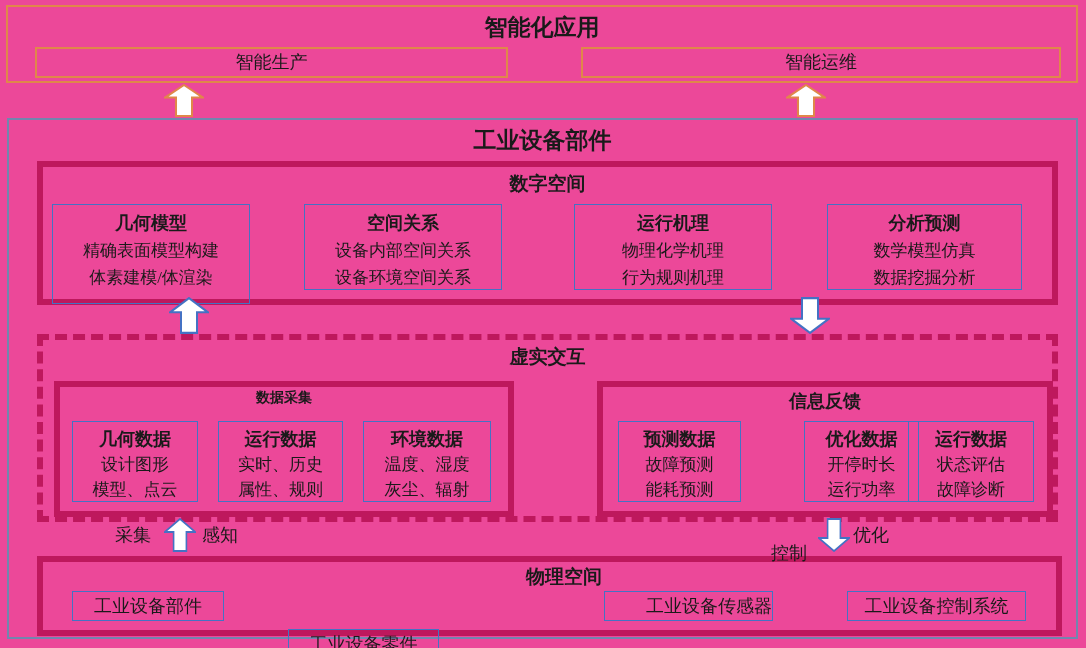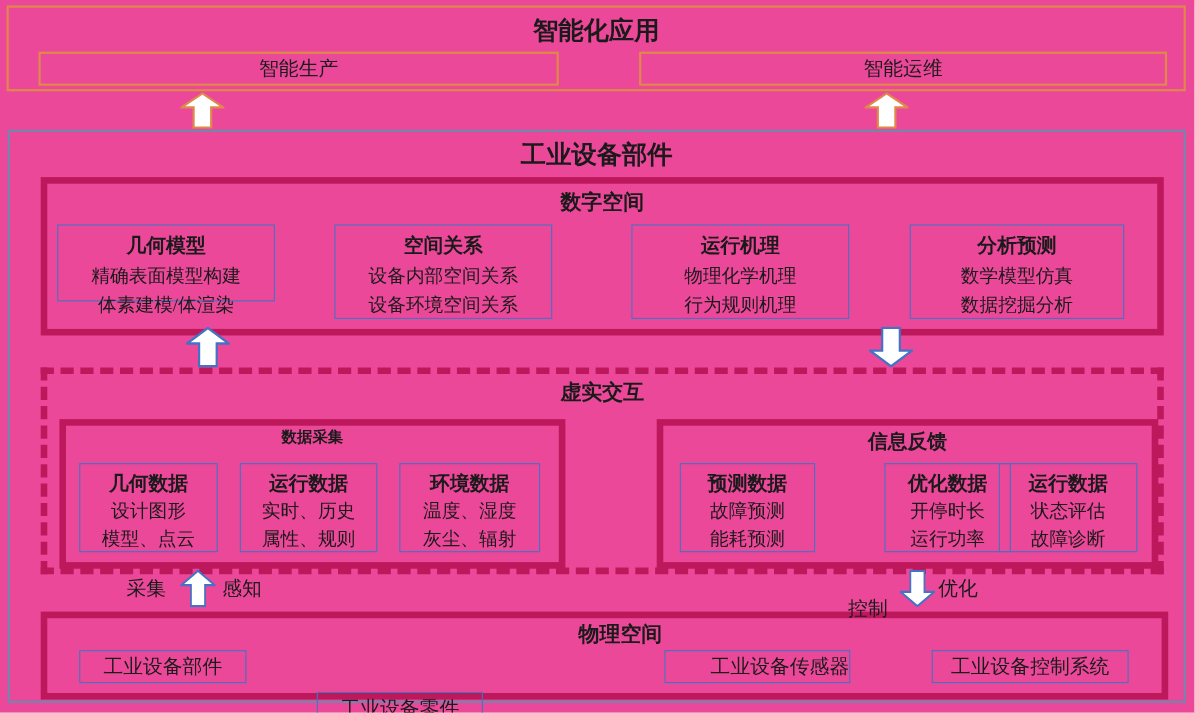--- a/index.html
+++ b/index.html
@@ -59,21 +59,21 @@
         <polygon points="20,1 39,14 28,14 28,33 12,33 12,14 1,14"></polygon>
       </svg>
   </div>
 
   <div class="abs twin-box">
     <div class="abs twin-title">工业设备部件</div>
 
     <div class="abs section" style="left:28px;top:41px;width:1009px;height:132px;">
       <div class="abs section-title">数字空间</div>
 
-      <div class="abs info-box" style="left:9px;top:37px;width:198px;height:70px;">
+      <div class="abs info-box" style="left:9px;top:37px;width:198px;height:100px;">
         <div class="info-title">几何模型</div>
         <div class="info-line">精确表面模型构建</div>
         <div class="info-line">体素建模/体渲染</div>
       </div>
       <div class="abs info-box" style="left:261px;top:37px;width:198px;height:86px;">
         <div class="info-title">空间关系</div>
         <div class="info-line">设备内部空间关系</div>
         <div class="info-line">设备环境空间关系</div>
       </div>
       <div class="abs info-box" style="left:531px;top:37px;width:198px;height:86px;">

